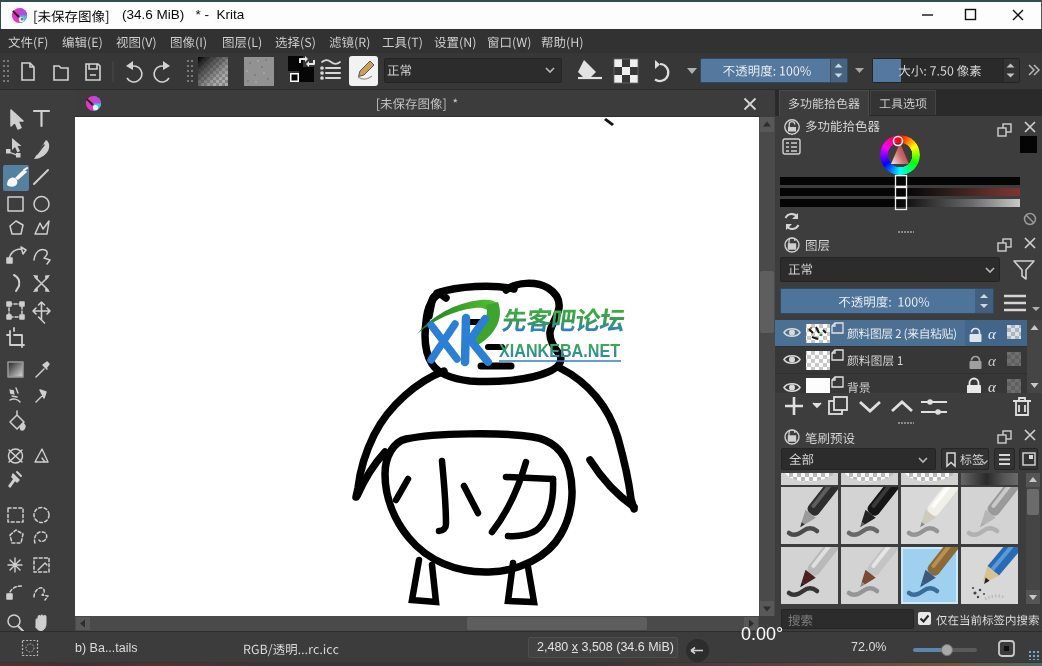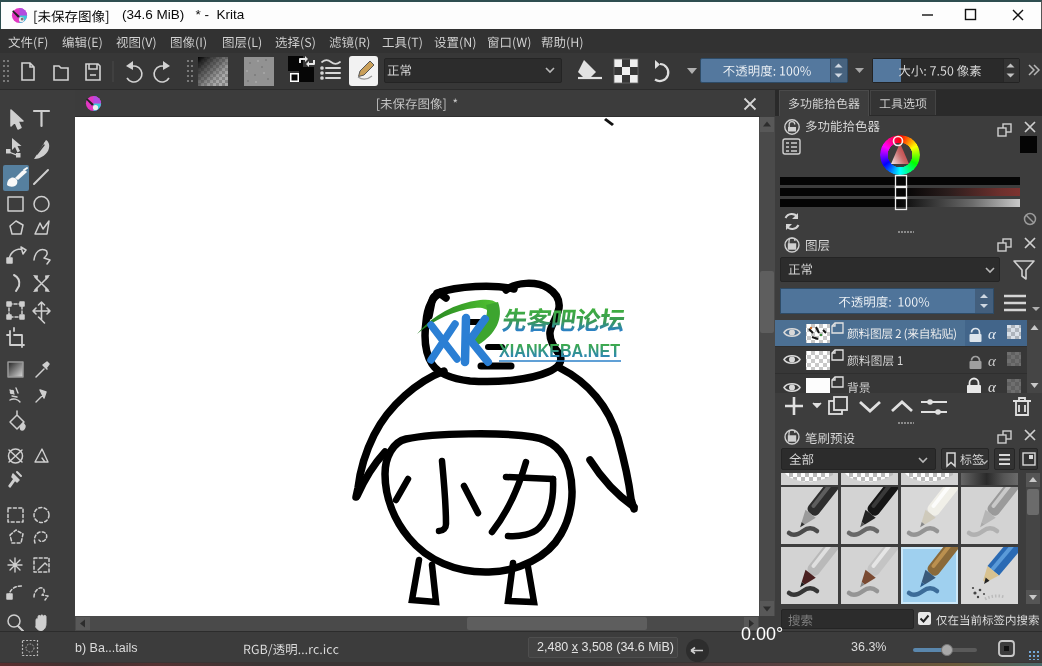--- a/index.html
+++ b/index.html
@@ -663,21 +663,21 @@
  <circle cx="9" cy="9" r="4" fill="none" stroke="#b9b9b9" stroke-width="1" stroke-dasharray="1.6 1.4"></circle>
 </svg>
 <div class="txt" style="left:75px;top:641px;font-size:12.5px;color:#dcdcdc">b) Ba...tails</div>
 <div class="abs" style="left:528px;top:637px;width:150px;height:21px;background:#424242;border:1px solid #4e4e4e;border-radius:2px"></div>
 <div class="txt" style="left:537px;top:640px;font-size:12.5px;color:#e2e2e2">2,480 <span style="text-decoration:underline">x</span> 3,508 (34.6 MiB)</div>
 <svg class="abs" style="left:685px;top:638px" width="25" height="25">
  <circle cx="12.5" cy="12.5" r="11.5" fill="#2d2d2d"></circle>
  <path d="M6 12.5h12M6 12.5l4-3M6 12.5l4 3" stroke="#cfcfcf" stroke-width="1.6" fill="none"></path>
 </svg>
 <div class="txt" style="left:741px;top:624px;font-size:18px;color:#ffffff">0.00°</div>
-<div class="txt" style="left:851px;top:640px;font-size:12.5px;color:#dcdcdc">36.3%</div>
+<div class="txt" style="left:851px;top:640px;font-size:12.5px;color:#dcdcdc">72.0%</div>
 <div class="abs" style="left:913px;top:648px;width:33px;height:4px;background:#5a87ad;border-radius:2px"></div>
 <div class="abs" style="left:946px;top:648px;width:31px;height:4px;background:#5a5a5a;border-radius:2px"></div>
 <div class="abs" style="left:941px;top:644px;width:12px;height:12px;background:#a9a9a9;border-radius:50%;border:1px solid #777"></div>
 <svg class="abs" style="left:997px;top:639px" width="20" height="20">
  <rect x="2" y="2" width="15" height="15" rx="3" fill="none" stroke="#c9c9c9" stroke-width="1.8"></rect>
  <rect x="7" y="7" width="5" height="5" fill="#111"></rect>
 </svg>
 <div class="abs" style="left:1028px;top:650px;width:12px;height:10px;background:radial-gradient(circle 1.3px at 2px 2px,#74a8d8 99%,transparent) 0 0/4px 4px"></div>
 <div class="abs" style="left:0;top:662px;width:1042px;height:4px;background:#3a3434"></div>
 <div class="abs" style="left:0;top:663px;width:260px;height:3px;background:linear-gradient(90deg,#5a2e2e,#403030 30%,#553232 60%,#3a3434)"></div>

